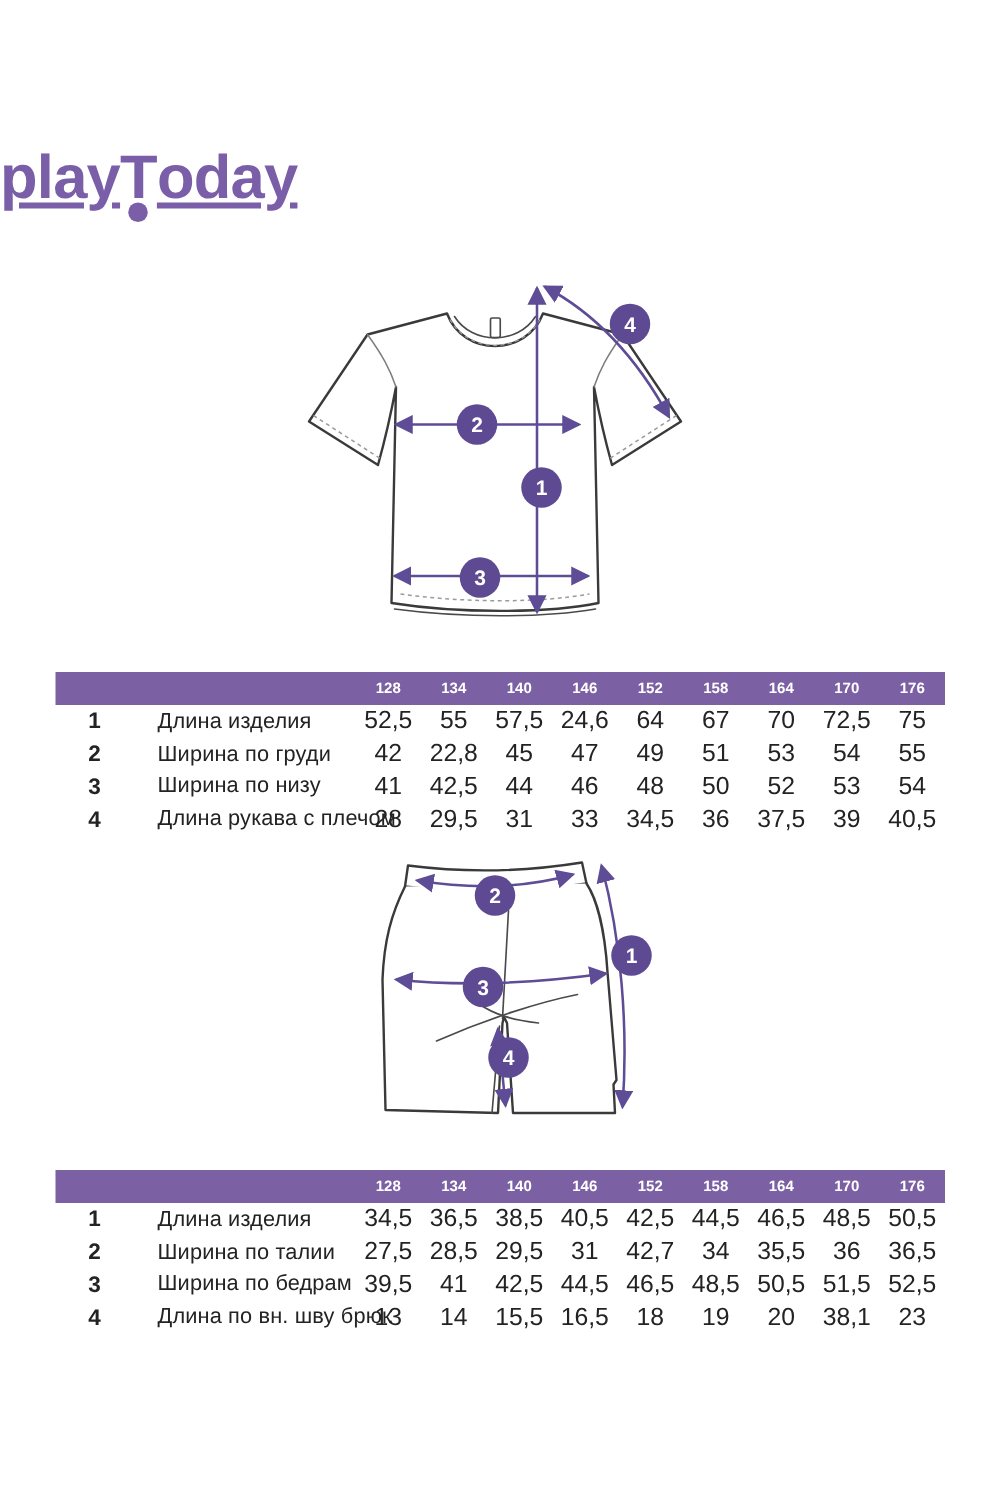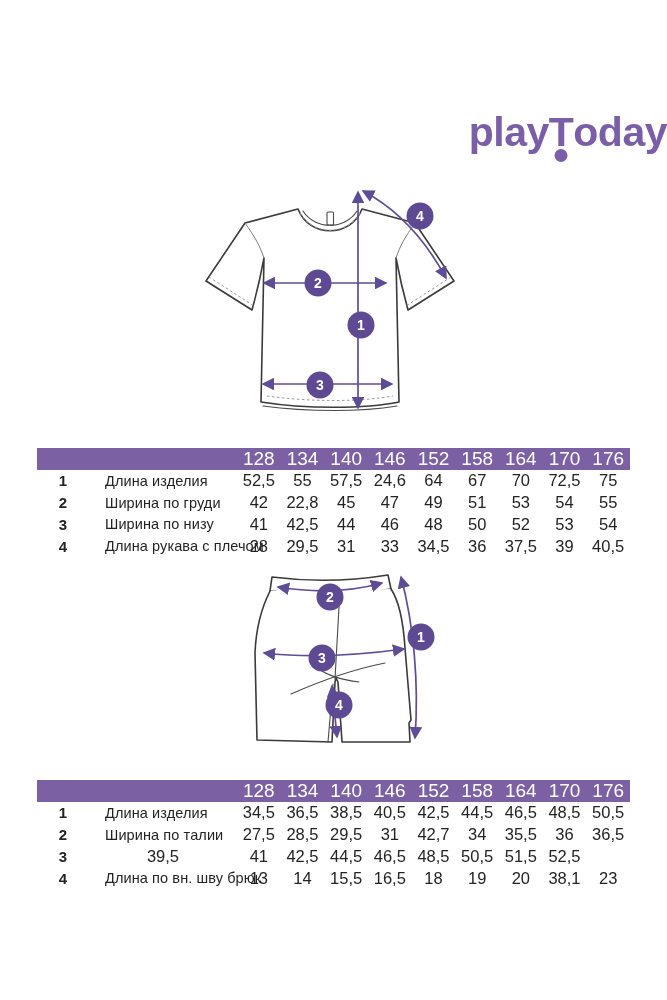--- a/index.html
+++ b/index.html
@@ -3,23 +3,23 @@
 <meta charset="utf-8">
 <style>
   html,body{margin:0;padding:0;background:#fff;}
   .page{
     position:relative;width:667px;height:1000px;margin:0 auto;
     background:var(--background,#fff);overflow:hidden;
     font-family:"Liberation Sans",sans-serif;color:var(--text,#232323);
   }
   
   .logo{
-    position:absolute;top:112px;left:0;width:667px;text-align:right;
+    position:absolute;top:98px;left:0;width:667px;text-align:left;
     font-size:41px;font-weight:bold;letter-spacing:-0.5px;
-    color:var(--accent,#7a5fa8);line-height:1;
+    color:var(--accent,#7a5fa8);line-height:1;text-decoration:underline;
   }
   .logo-t{position:relative;display:inline-block;}
   .logo-dot{
     position:absolute;left:50%;top:37px;transform:translateX(-50%);
     width:13px;height:13px;border-radius:50%;
     background:var(--accent,#7a5fa8);
   }
   
   .diagram{position:absolute;}
   .diagram.shirt{left:175px;top:180px;}
@@ -40,21 +40,21 @@
   .size-table.t1{top:448px;}
   .size-table.t2{top:780px;}
   .t-header,.t-row{
     display:grid;grid-template-columns:52px 148px repeat(9,1fr);
     align-items:stretch;
   }
   .t-header{height:22px;background:var(--table-header-bg,#7c60a4);}
   .t-row{height:21.8px;}
   .t-cell{display:flex;align-items:center;justify-content:center;white-space:nowrap;}
   .t-header .t-cell{
-    color:var(--table-header-text,#fff);font-weight:normal;font-size:19px;
+    color:var(--table-header-text,#fff);font-weight:bold;font-size:10px;
   }
   .row-num{font-weight:bold;font-size:15px;}
   .row-label{justify-content:flex-start;font-size:14.5px;letter-spacing:0.1px;margin-left:16px;}
   .value{font-size:16.5px;}
 </style>
 </head>
 <body>
 
 <div class="page">
 
@@ -233,20 +233,21 @@
           <div class="t-cell value">29,5</div>
           <div class="t-cell value">31</div>
           <div class="t-cell value">42,7</div>
           <div class="t-cell value">34</div>
           <div class="t-cell value">35,5</div>
           <div class="t-cell value">36</div>
           <div class="t-cell value">36,5</div>
         </div>
         <div class="t-row">
           <div class="t-cell row-num">3</div>
+          <div class="t-cell row-label">Ширина по бедрам</div>
           <div class="t-cell value">39,5</div>
           <div class="t-cell value">41</div>
           <div class="t-cell value">42,5</div>
           <div class="t-cell value">44,5</div>
           <div class="t-cell value">46,5</div>
           <div class="t-cell value">48,5</div>
           <div class="t-cell value">50,5</div>
           <div class="t-cell value">51,5</div>
           <div class="t-cell value">52,5</div>
         </div>

